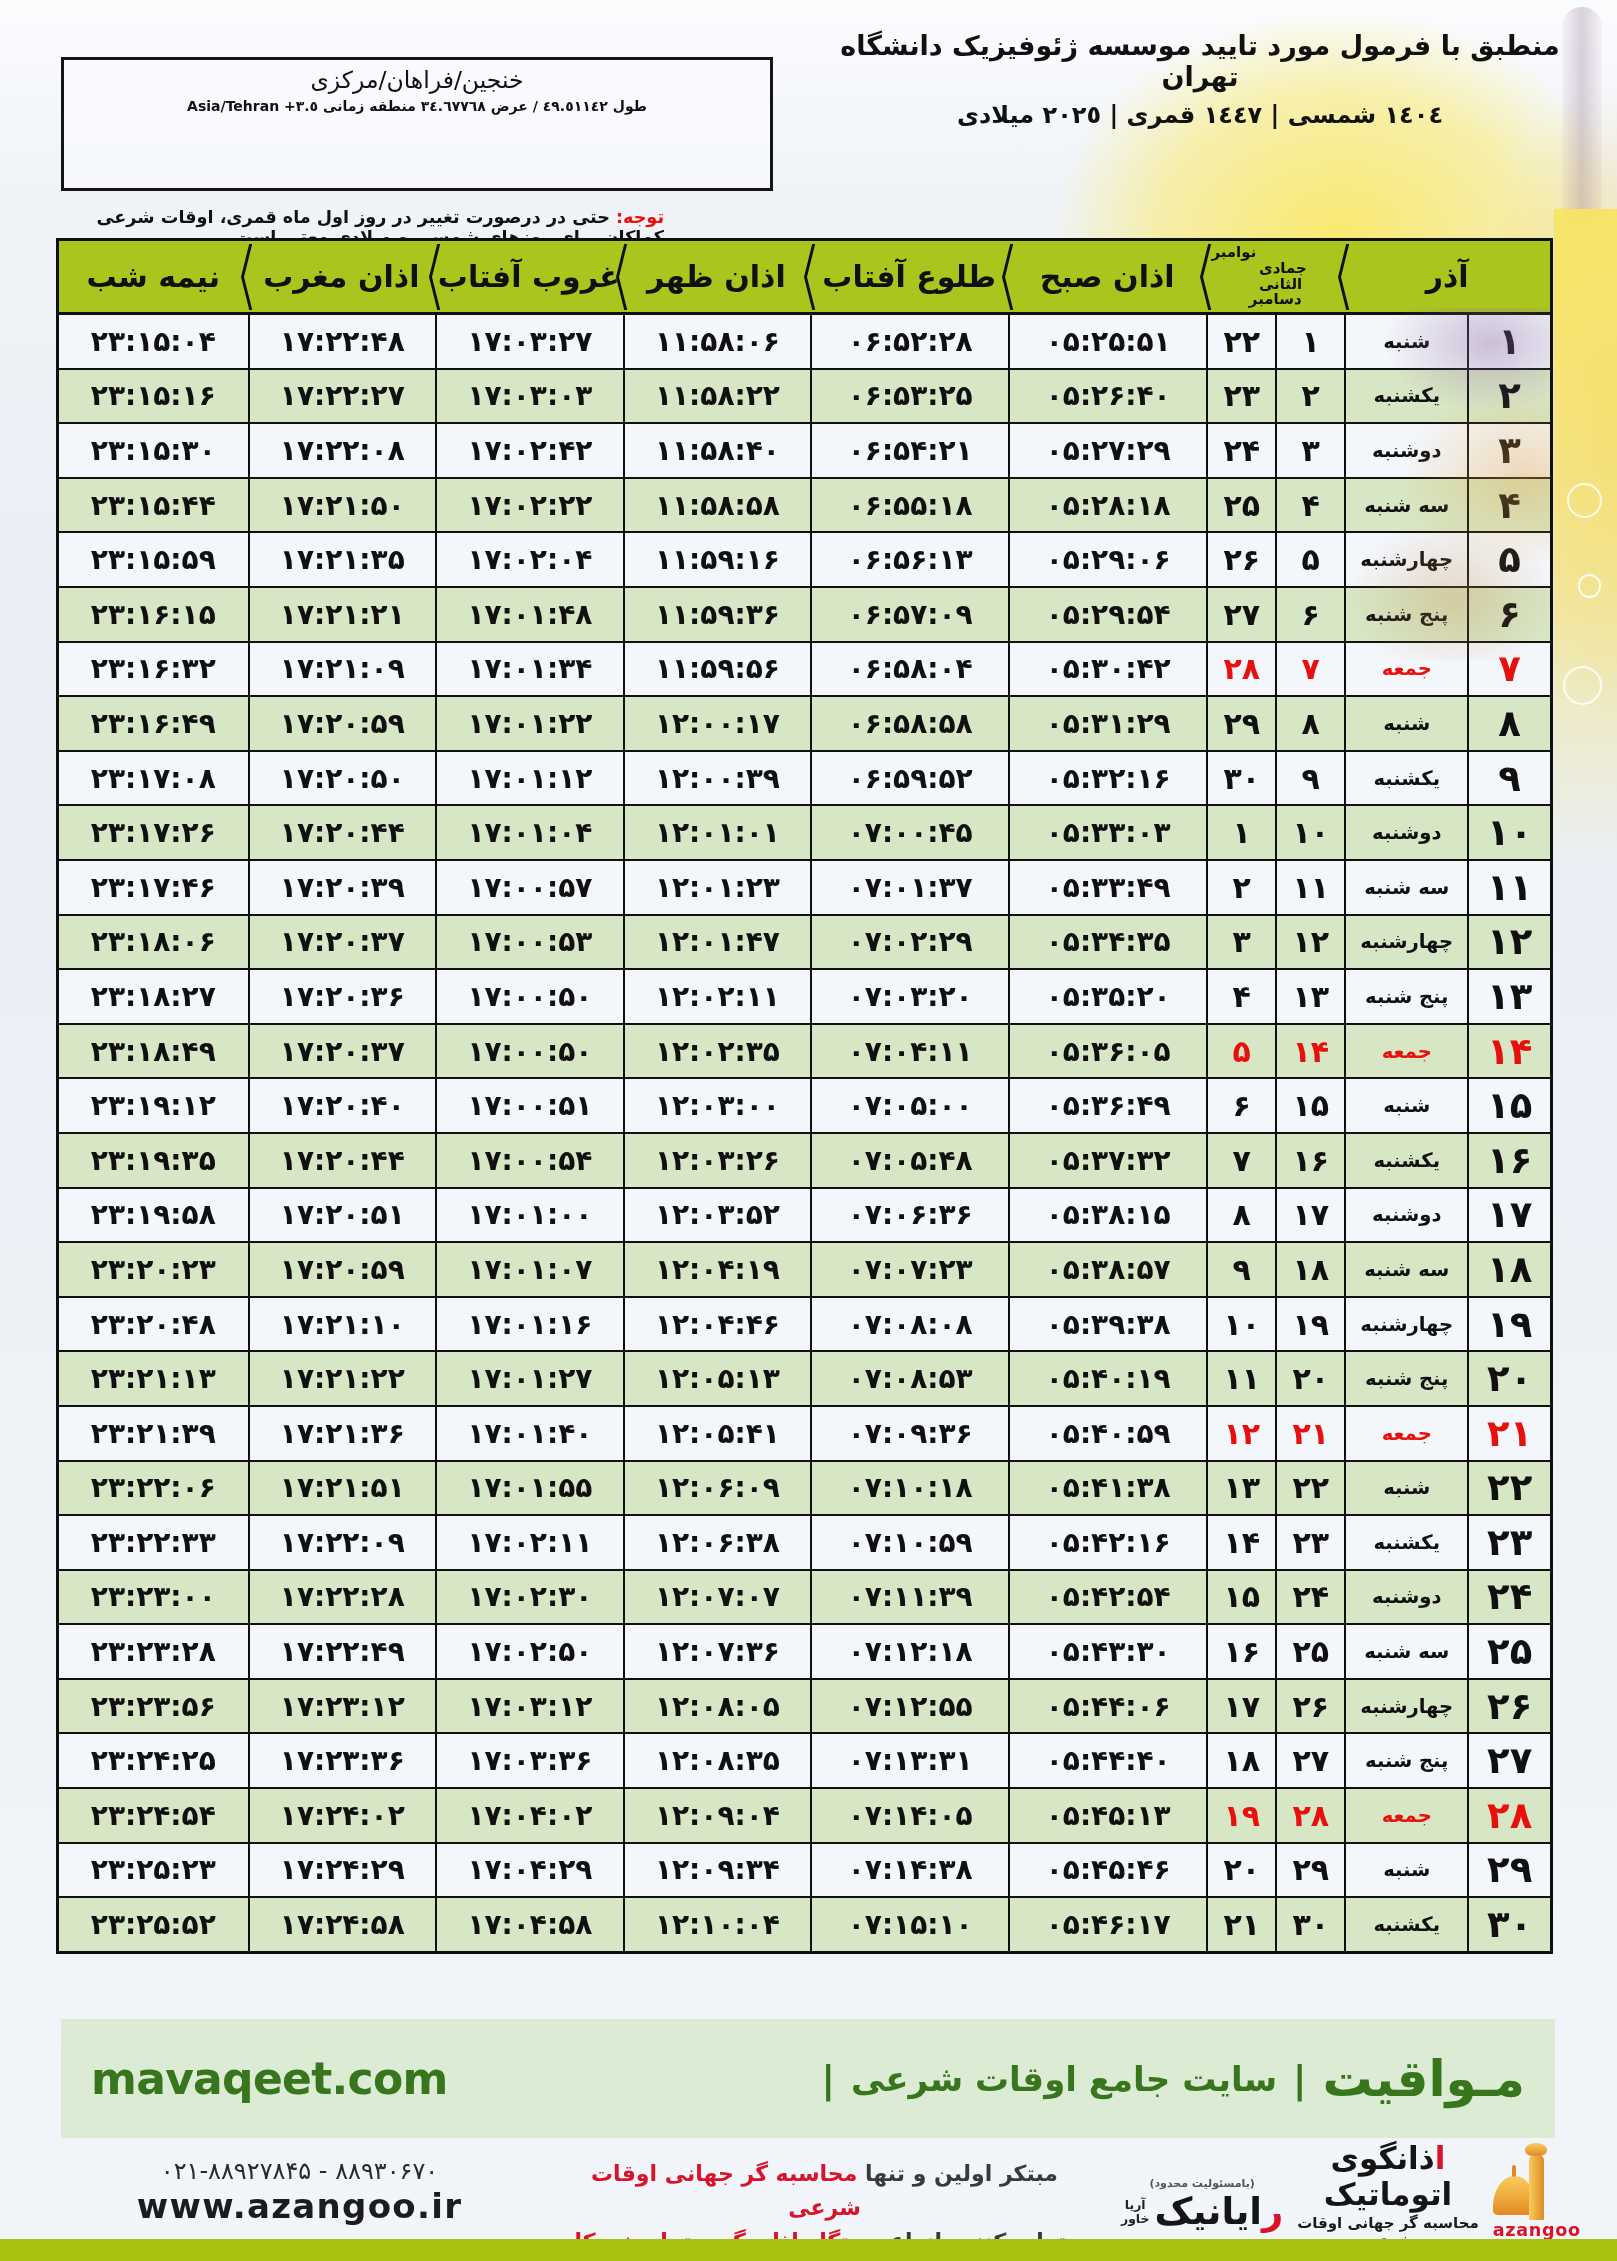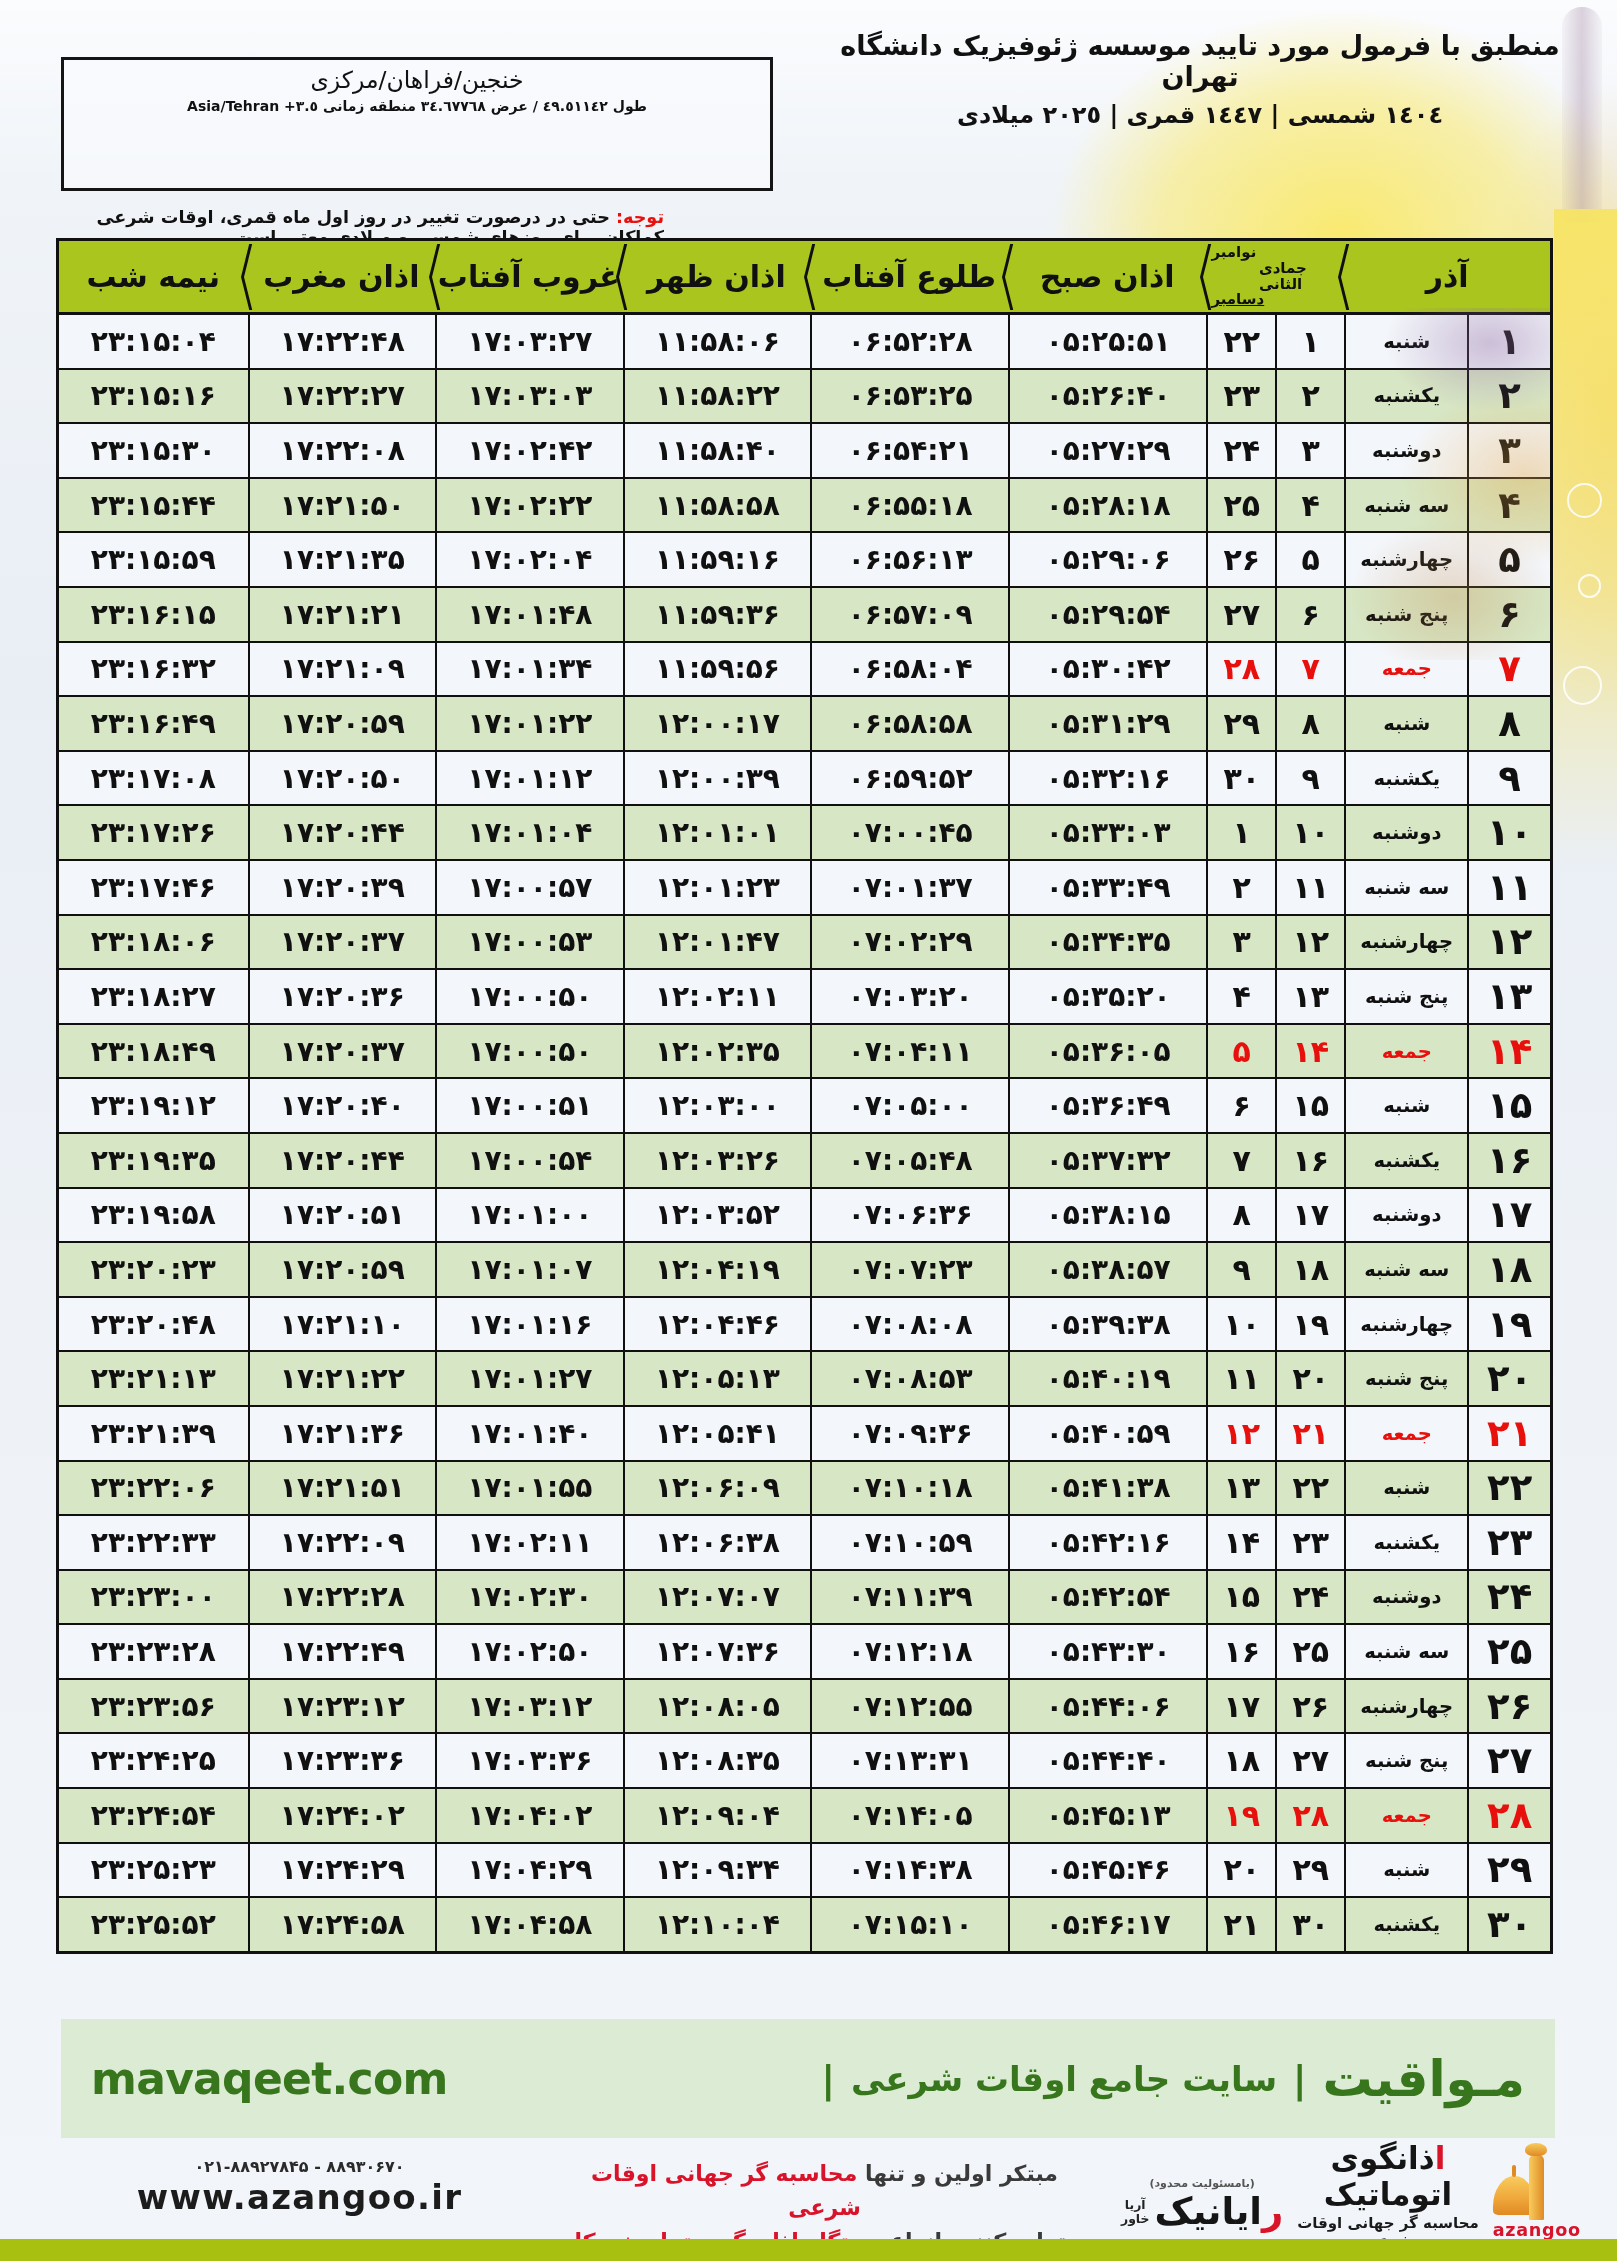--- a/index.html
+++ b/index.html
@@ -50,21 +50,21 @@
   .hcell .chev .ct{ position:absolute; right:6.5px; top:0; height:50%; width:2.6px; background:#101010;
                     transform:skewX(-14deg); transform-origin:bottom right; }
   .hcell .chev .cb{ position:absolute; right:6.5px; top:50%; height:50%; width:2.6px; background:#101010;
                     transform:skewX(14deg); transform-origin:top right; }
   .h-day{width:13.80%;} .h-months{width:9.26%;} .h-sobh{width:13.28%;} .h-tolu{width:13.28%;}
   .h-zohr{width:12.58%;} .h-ghorub{width:12.58%;} .h-maghreb{width:12.58%;} .h-nim{width:12.64%;}
   .months-wrap{ display:flex; flex-direction:column; width:100%; height:100%; justify-content:space-between;
                 padding:3.9px 5.2px; font-size:15px; font-weight:600; line-height:1.05; }
   .months-top{ display:flex; justify-content:space-between; gap:2.6px; }
   .months-top .hm{ text-align:left;margin-top:16px; } .months-top .gm{ text-align:left; }
-  .months-bottom{ text-align:left;text-decoration:underline; }
+  .months-bottom{ text-align:center; }
 
   .tbody{ flex:1; display:flex; flex-direction:column; position:relative; z-index:1; }
   .row{ flex:1; display:flex; background:#f3f6fa; }
   .row:nth-child(even){ background:#d7e6c4; }
   .row + .row{ border-top:2.6px solid #101010; }
   .cell{ display:flex; align-items:center; justify-content:center; font-size:28px; font-weight:600; color:#101010; }
   .row .cell:not(:last-child){ border-inline-end:2px solid #101010; }
   .c-day{width:5.55%; font-size:37px; font-weight:700;}
   .c-week{width:8.25%; font-size:19.6px; font-weight:600;}
   .c-h{width:4.63%; font-size:30px;}
@@ -84,21 +84,21 @@
               display:flex; align-items:center; padding:0 30px; color:#38761d; }
   .brand{ font-size:50px; font-weight:800; }
   .bar-sep{ font-size:38px; font-weight:700; margin:0 15.7px; }
   .site-desc{ font-size:34px; font-weight:800; }
   .coverage{ font-size:23px; font-weight:700; margin-right:13px; }
   .bar-spacer{ flex:1; }
   .domain{ font-size:44px; font-weight:800; direction:ltr; letter-spacing:-0.7px; }
 
   
   .bottom-left{ position:absolute; left:72px; top:2157px; width:457px; text-align:center; direction:ltr; }
-  .phone{ font-size:16px; font-weight:700; color:#2a2a2a; direction:ltr; unicode-bidi:isolate; }
+  .phone{ font-size:24px; font-weight:400; color:#2a2a2a; direction:ltr; unicode-bidi:isolate; }
   .website{ font-size:34px; font-weight:700; color:#1c1c1c; letter-spacing:1.3px; margin-top:1.3px; }
   .bottom-mid{ position:absolute; left:555px; top:2157px; width:541px; text-align:center; font-size:22px; font-weight:700; line-height:1.55; }
   .dk{ color:#3a3a3a; } .rd{ color:#d8132a; }
   .logos{ position:absolute; left:1122px; top:2146px; width:431px; height:98px; display:flex; align-items:center; justify-content:space-between; direction:ltr; }
   .rayanik{ text-align:center; direction:rtl;margin-top:20px; }
   .rayanik-note{ font-size:11px; color:#555; font-weight:600; }
   .rayanik-row{ display:flex; align-items:center; gap:5.2px; justify-content:center; }
   .rayanik-name{ font-size:37px; font-weight:800; color:#151515; }
   .rayanik-name .red-l{ color:#d8132a; }
   .rayanik-side{ display:flex; flex-direction:column; font-size:12.4px; font-weight:700; color:#222; line-height:1.1; }

